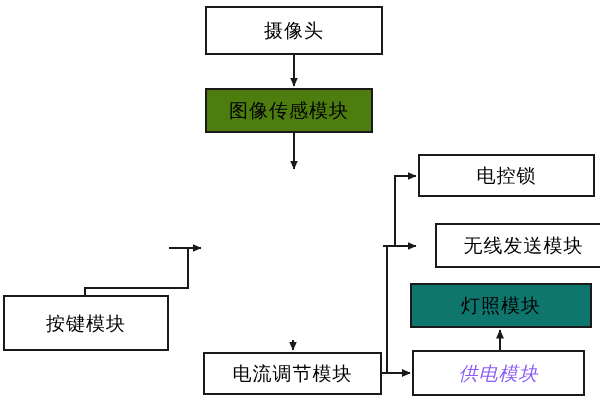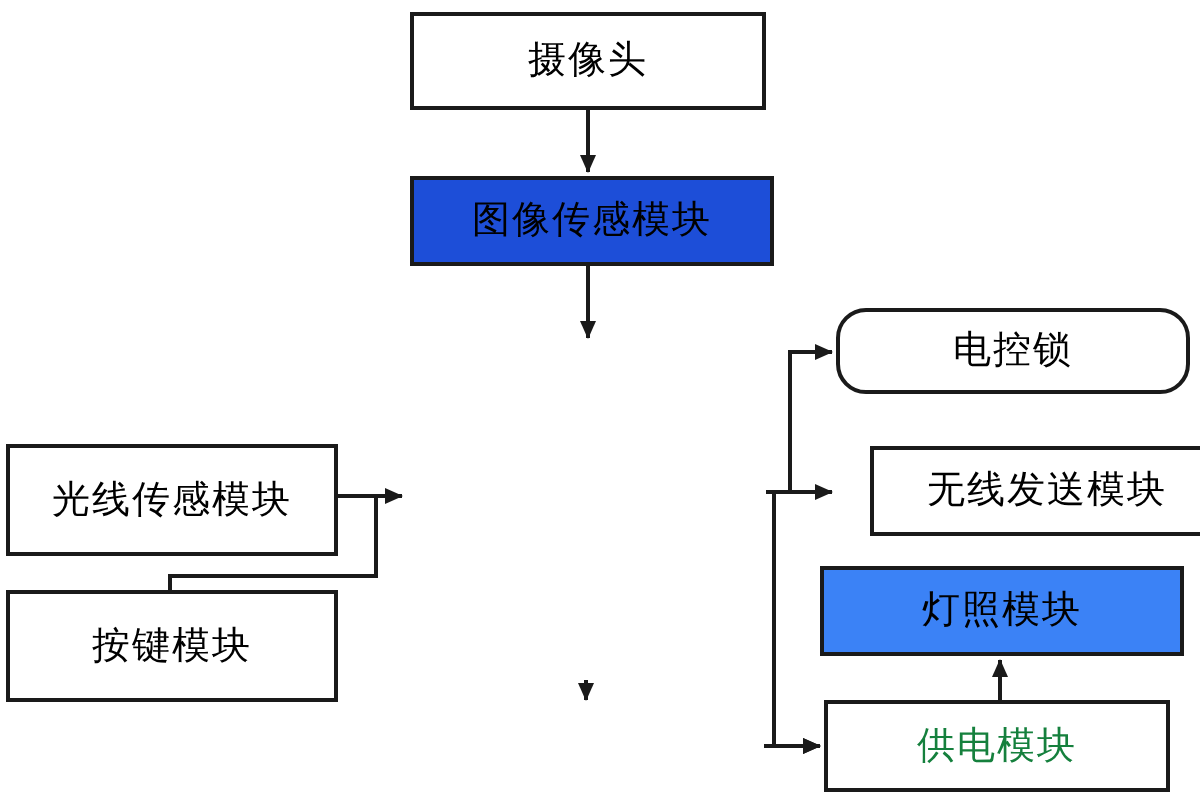--- a/index.html
+++ b/index.html
@@ -69,35 +69,35 @@
     <path d="M293,340 L293,350" stroke="#1a1a1a" stroke-width="2" fill="none" marker-end="url(#arrow)"></path>
 
     <path d="M382,373 L410,373" stroke="#1a1a1a" stroke-width="2" fill="none" marker-end="url(#arrow)"></path>
 
     <path d="M500,350 L500,330" stroke="#1a1a1a" stroke-width="2" fill="none" marker-end="url(#arrow)"></path>
   </svg>
 
   <div class="node" style="left: 205px; top: 6px; width: 178px; height: 49px; border-color: rgb(26, 26, 26); background: rgb(255, 255, 255); color: rgb(0, 0, 0);">
     <span class="label">摄像头</span>
   </div>
-  <div class="node" style="left: 205px; top: 88px; width: 182px; height: 45px; border-color: rgb(26, 26, 26); background: #1d4ed8; color: rgb(0, 0, 0);">
+  <div class="node" style="left: 205px; top: 88px; width: 168px; height: 45px; border-color: rgb(26, 26, 26); background: #4d7c0f; color: rgb(0, 0, 0);">
     <span class="label">图像传感模块</span>
-  </div>
-  <div class="node" style="left: 3px; top: 222px; width: 166px; height: 56px; border-color: rgb(26, 26, 26); background: rgb(255, 255, 255); color: rgb(0, 0, 0);">
-    <span class="label">光线传感模块</span>
   </div>
   <div class="node" style="left: 3px; top: 295px; width: 166px; height: 56px; border-color: rgb(26, 26, 26); background: rgb(255, 255, 255); color: rgb(0, 0, 0);">
     <span class="label">按键模块</span>
   </div>
-  <div class="node" style="left: 418px; top: 154px; width: 177px; height: 43px; border-color: rgb(26, 26, 26); background: rgb(255, 255, 255); color: rgb(0, 0, 0); border-radius: 15px;">
+  <div class="node" style="left: 418px; top: 154px; width: 177px; height: 43px; border-color: rgb(26, 26, 26); background: rgb(255, 255, 255); color: rgb(0, 0, 0);">
     <span class="label">电控锁</span>
   </div>
   <div class="node" style="left: 418px; top: 223px; width: 177px; height: 45px; border-color: rgb(26, 26, 26); background: rgb(255, 255, 255); color: rgb(0, 0, 0); margin-left: 17px;">
     <span class="label">无线发送模块</span>
   </div>
-  <div class="node" style="left: 410px; top: 283px; width: 182px; height: 45px; border-color: rgb(26, 26, 26); background: #3b82f6; color: rgb(0, 0, 0);">
+  <div class="node" style="left: 410px; top: 283px; width: 182px; height: 45px; border-color: rgb(26, 26, 26); background: #0f766e; color: rgb(0, 0, 0);">
     <span class="label">灯照模块</span>
   </div>
-  <div class="node" style="left: 412px; top: 350px; width: 173px; height: 46px; border-color: rgb(26, 26, 26); background: rgb(255, 255, 255); color: #15803d;">
+  <div class="node" style="left: 412px; top: 350px; width: 173px; height: 46px; border-color: rgb(26, 26, 26); background: rgb(255, 255, 255); color: #8b5cf6; font-style: italic;">
     <span class="label">供电模块</span>
+  </div>
+  <div class="node" style="left: 203px; top: 352px; width: 179px; height: 43px; border-color: rgb(26, 26, 26); background: rgb(255, 255, 255); color: rgb(0, 0, 0);">
+    <span class="label">电流调节模块</span>
   </div>
 
 </div>
 
 </body></html>

